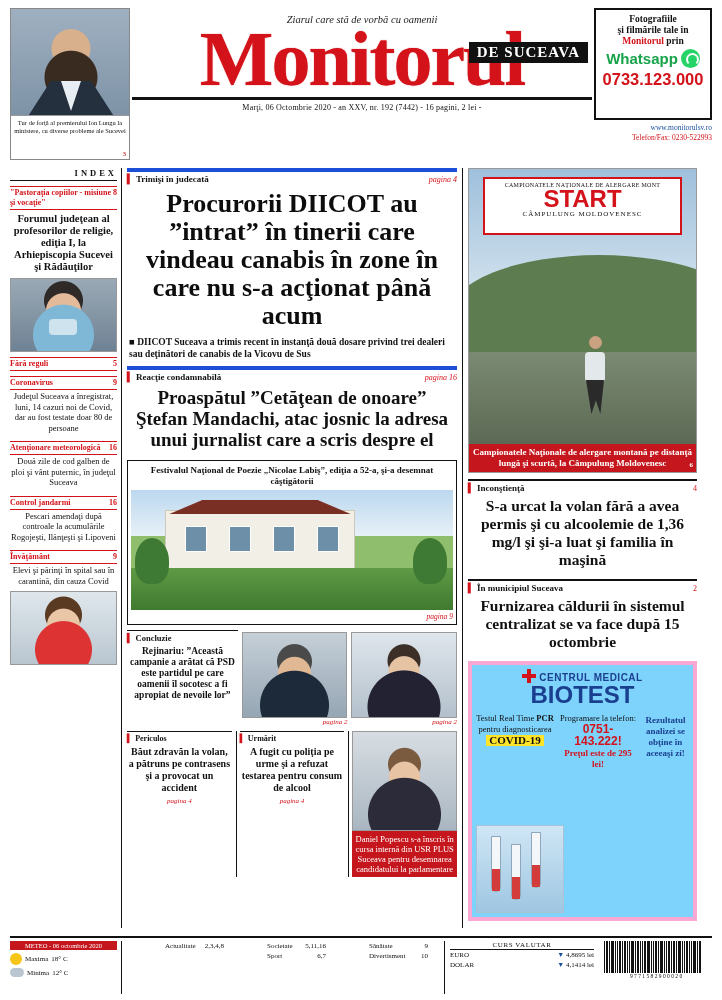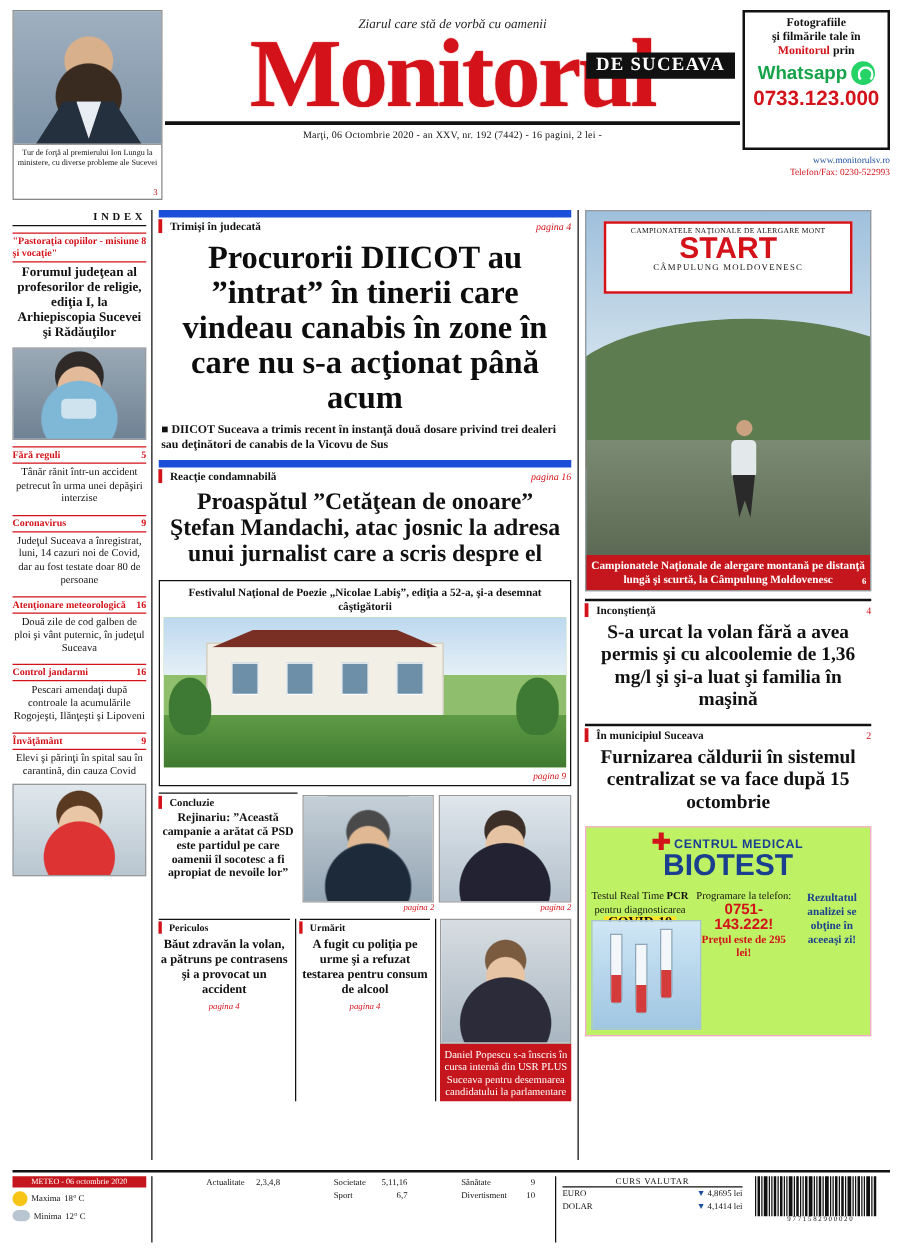--- a/index.html
+++ b/index.html
@@ -103,21 +103,21 @@
     position:absolute; inset:0;
     background:
       radial-gradient(circle at 50% 80%, #d33 0 28px, rgba(0,0,0,0) 29px),
       radial-gradient(circle at 50% 46%, #e8c6a6 0 16px, rgba(0,0,0,0) 17px),
       radial-gradient(circle at 50% 32%, #5b3a22 0 18px, rgba(0,0,0,0) 19px),
       linear-gradient(#dfe7ec,#b9c6d0);
   }
 
   
   .col-center { width:330px; }
-  .sec-bar { display:flex; justify-content:space-between; align-items:baseline; border-top:6px solid #1d4ed8; padding-top:2px; }
+  .sec-bar { display:flex; justify-content:space-between; align-items:baseline; border-top:4px solid #1d4ed8; padding-top:2px; }
   .sec-kicker { font-size:9px; font-weight:bold; }
   .sec-kicker:before { content:"▍"; color:#d4121a; margin-right:2px; }
   .sec-page { font-size:8px; color:#d4121a; font-style:italic; }
   .lead-head {
     font-size:26px; line-height:28px; font-weight:bold; text-align:center; color:#0d0d0d;
     padding:6px 2px 4px;
   }
   .lead-sub { font-size:9.5px; font-weight:bold; line-height:12px; padding:2px 2px 6px; }
   .lead-sub:before { content:"■ "; color:#111; }
 
@@ -187,21 +187,21 @@
   .run-caption { position:absolute; bottom:0; left:0; width:100%; background:#c4161c; color:#fff; font-size:9px; line-height:11px; text-align:center; padding:3px 4px; font-weight:bold; }
   .run-caption .pg { position:absolute; right:3px; bottom:1px; font-size:7px; color:#fff; }
 
   .r-sec { margin-top:6px; }
   .r-bar { display:flex; justify-content:space-between; align-items:baseline; border-top:2px solid #111; padding-top:2px; }
   .r-kicker { font-size:9px; font-weight:bold; }
   .r-kicker:before { content:"▍"; color:#d4121a; margin-right:2px; }
   .r-pg { font-size:8px; color:#d4121a; }
   .r-title { font-size:15.5px; line-height:18px; font-weight:bold; text-align:center; padding:4px 2px; }
 
-  .ad-box { border:1px solid #f9a8d4; margin-top:6px; height:168px; position:relative; overflow:hidden; background:#bef264; }
+  .ad-box { border:4px solid #f9a8d4; margin-top:6px; height:260px; position:relative; overflow:hidden; background:#7dd3fc; }
   .ad-top { text-align:center; padding-top:4px; }
   .ad-centrul { font-size:10px; font-weight:bold; letter-spacing:.5px; color:#1b3f8f; font-family:"Liberation Sans", sans-serif; }
   .ad-biotest { font-size:24px; font-weight:bold; color:#1b3f8f; line-height:24px; font-family:"Liberation Sans", sans-serif; }
   .ad-cross { display:inline-block; width:14px; height:14px; position:relative; vertical-align:-2px; margin-right:3px; }
   .ad-cross:before,.ad-cross:after{ content:""; position:absolute; background:#d4121a; }
   .ad-cross:before{ left:5px; top:0; width:4px; height:14px; }
   .ad-cross:after{ left:0; top:5px; width:14px; height:4px; }
   .ad-body { display:flex; margin-top:4px; height:168px; }
   .ad-c1 { width:86px; font-size:8.5px; text-align:center; line-height:11px; padding:2px; }
   .ad-pcr { font-weight:bold; }
@@ -292,21 +292,20 @@
           <div class="ph-woman"></div>
           <div class="ph-mask"></div>
         </div>
       </div>
 
       <div class="idx">
         <div class="idx-kicker">
           <span>Fără reguli</span>
           <span class="pg">5</span>
         </div>
-        <div class="idx-sum">Tânăr rănit într-un accident petrecut în urma unei depăşiri interzise</div>
       </div>
 
       <div class="idx">
         <div class="idx-kicker">
           <span>Coronavirus</span>
           <span class="pg">9</span>
         </div>
         <div class="idx-sum">Judeţul Suceava a înregistrat, luni, 14 cazuri noi de Covid, dar au fost testate doar 80 de persoane</div>
       </div>
 

